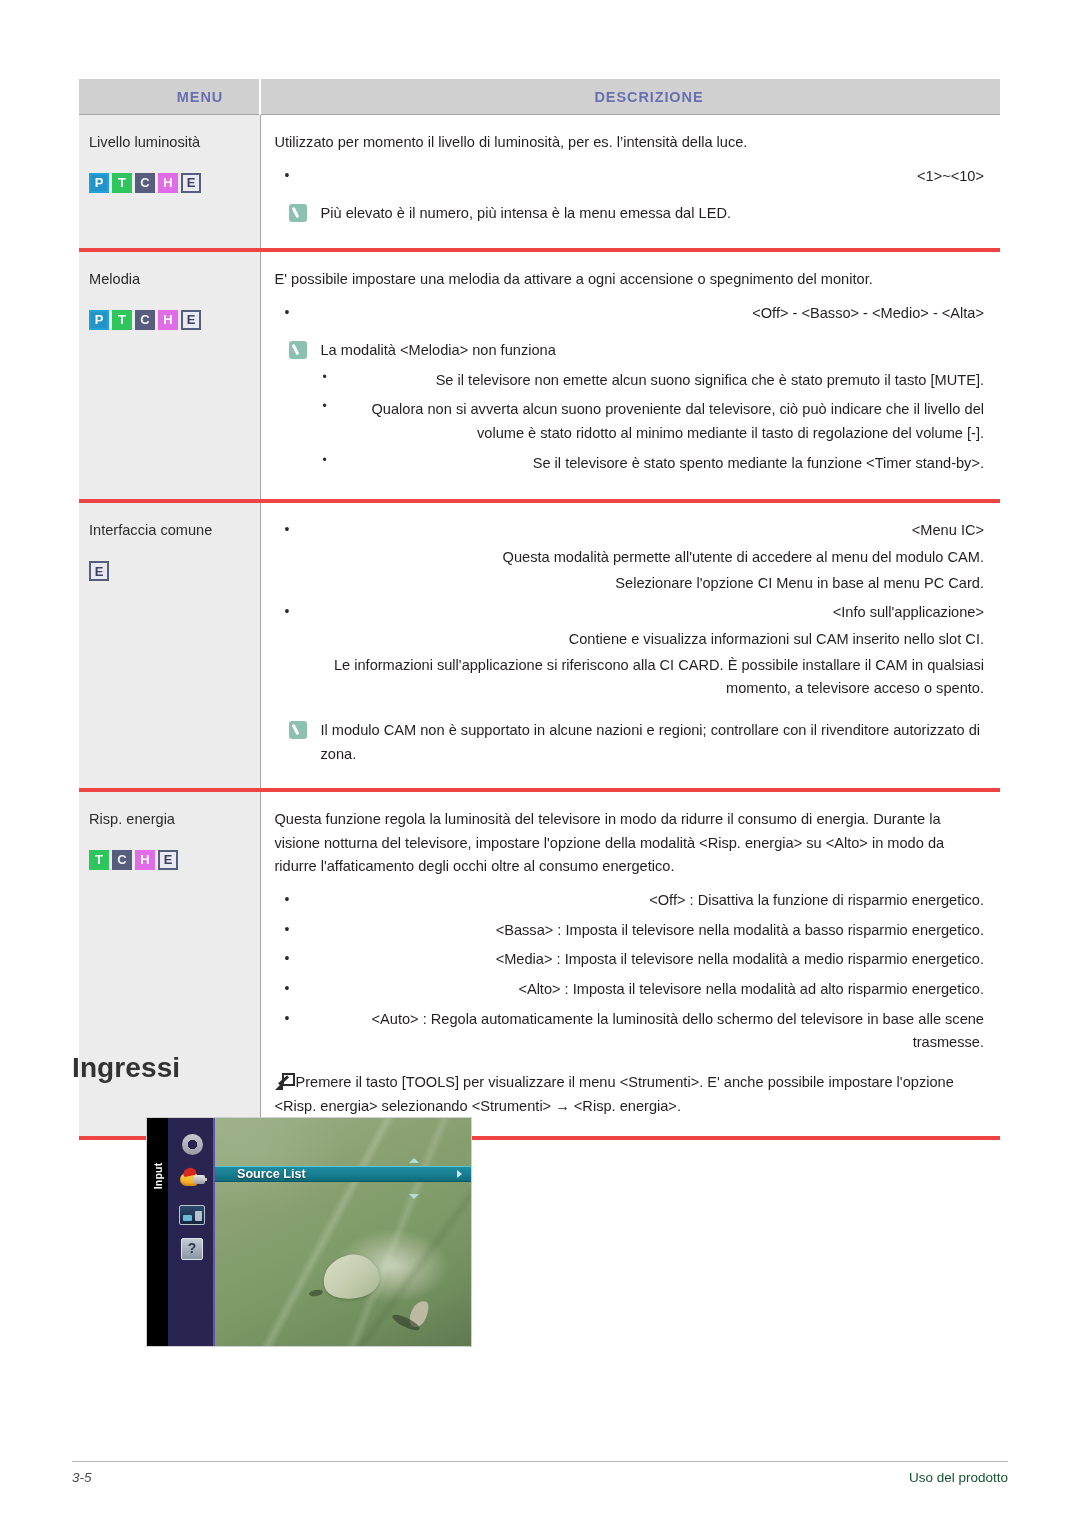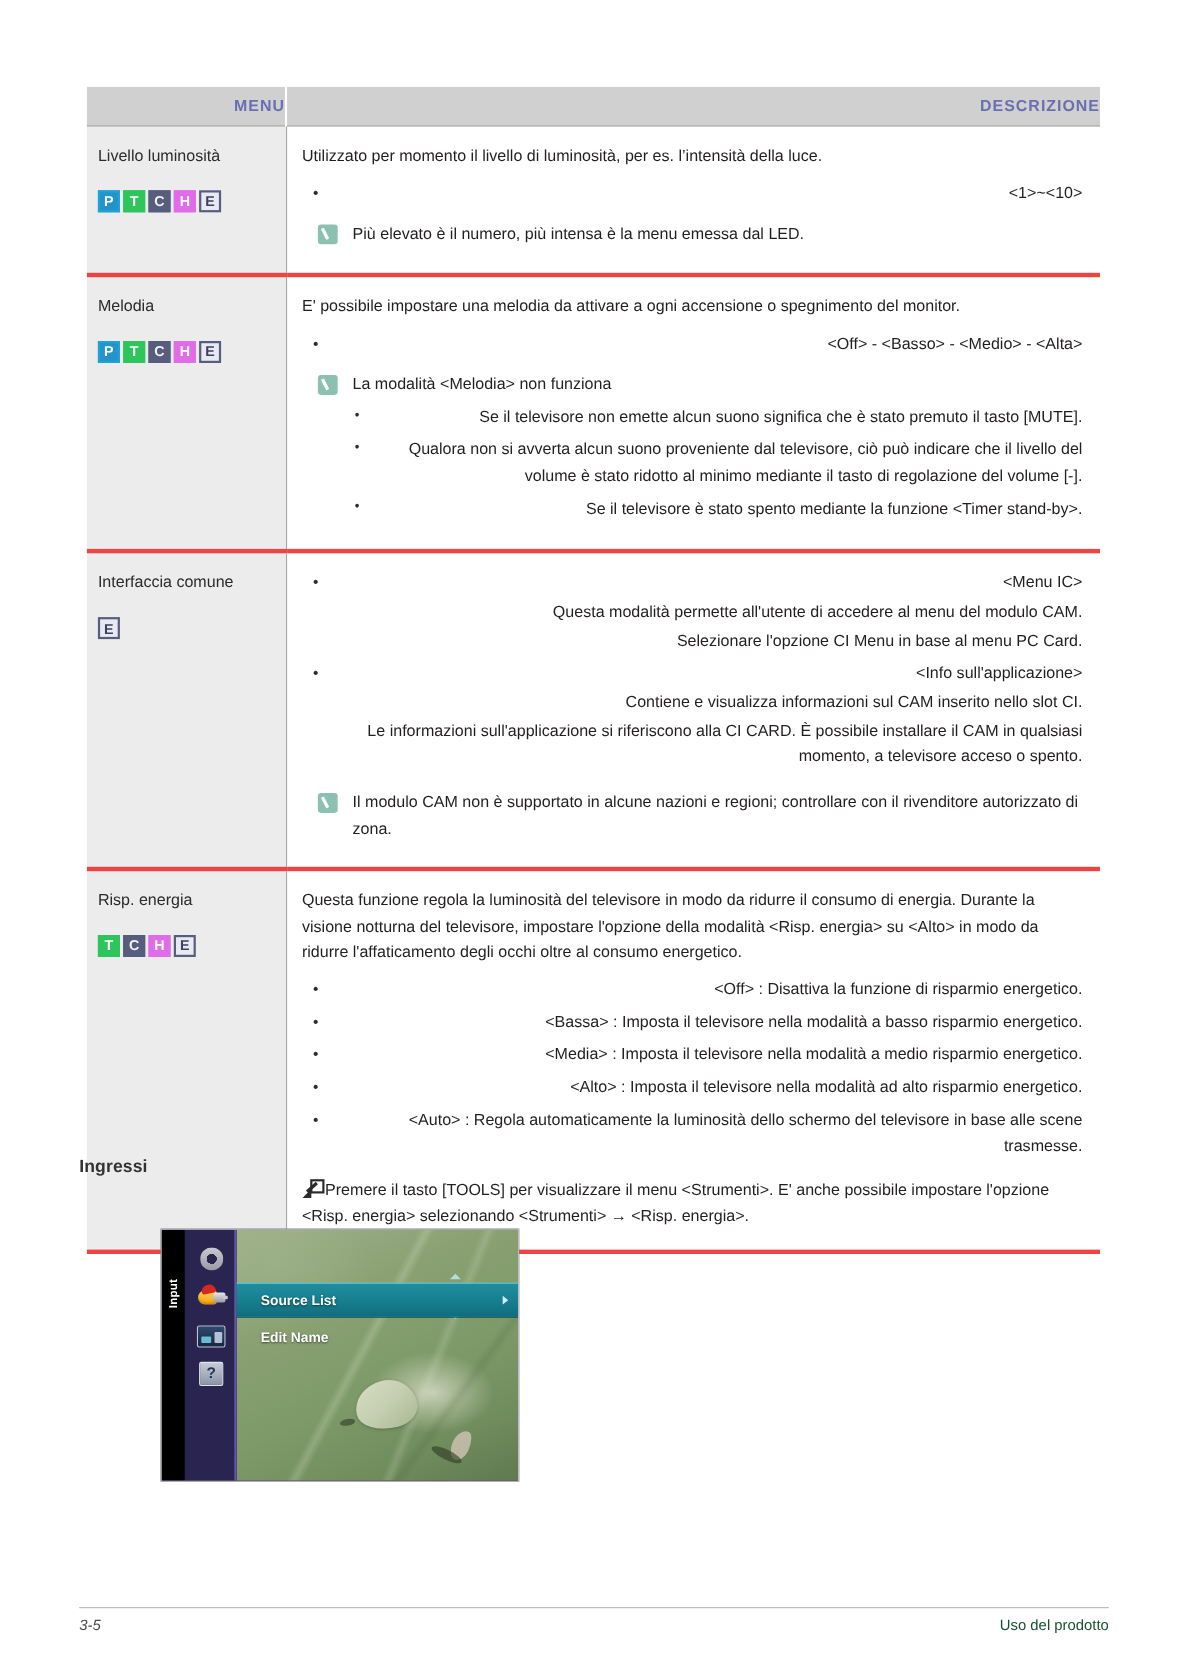--- a/index.html
+++ b/index.html
@@ -34,21 +34,21 @@
   }
   .spec-table col.c-menu { width: 181px; }
   .spec-table col.c-desc { width: 740px; }
 
   .spec-table thead th {
     background: #d0d0d0;
     color: #6a6fb0;
     font-size: 14.5px;
     font-weight: bold;
     letter-spacing: 0.9px;
-    text-align: right;
+    text-align: center;
     padding: 10px 0 9px 18px;
     border: none;
     vertical-align: middle;
   }
   .spec-table thead th.th-menu {
     border-right: 2px solid #ffffff;
     padding-left: 62px;
   }
   .spec-table thead th.th-desc {
     padding-left: 37px;
@@ -185,21 +185,21 @@
     background: #2b2b2b;
     transform: rotate(-42deg);
     transform-origin: left center;
   }
 
   
   .section-heading {
     position: absolute;
     left: 72px;
     top: 1052px;
-    font-size: 16px;
+    font-size: 28px;
     font-weight: bold;
     color: #333333;
     margin: 0;
     letter-spacing: 0.1px;
   }
 
   
   .osd {
     position: absolute;
     left: 146px;
@@ -402,21 +402,21 @@
     font-size: 14px;
     font-weight: bold;
     line-height: 19px;
     text-align: center;
   }
 
   .osd-item {
     position: absolute;
     left: 68px;
     right: 0;
-    height: 32px;
+    height: 16px;
     display: flex;
     align-items: center;
     color: #ffffff;
     font-size: 12.6px;
     font-weight: bold;
     padding-left: 22px;
     box-sizing: border-box;
     text-shadow: 0 1px 2px rgba(0,0,0,0.55);
   }
   .osd-item.selected {
@@ -634,22 +634,19 @@
         <span class="help-icon">?</span>
       </div>
 
     <div class="osd-caret up"></div>
     <div class="osd-caret down"></div>
 
     <div class="osd-item selected">
       <span>Source List</span>
       <span class="chev"></span>
     </div>
-    <div class="osd-item plain">
-      <span>Edit Name</span>
-    </div>
   </div>
 
   <div class="footer-rule"></div>
   <div class="footer-left">3-5</div>
   <div class="footer-right">Uso del prodotto</div>
 
 </div>
 
 </body></html>

